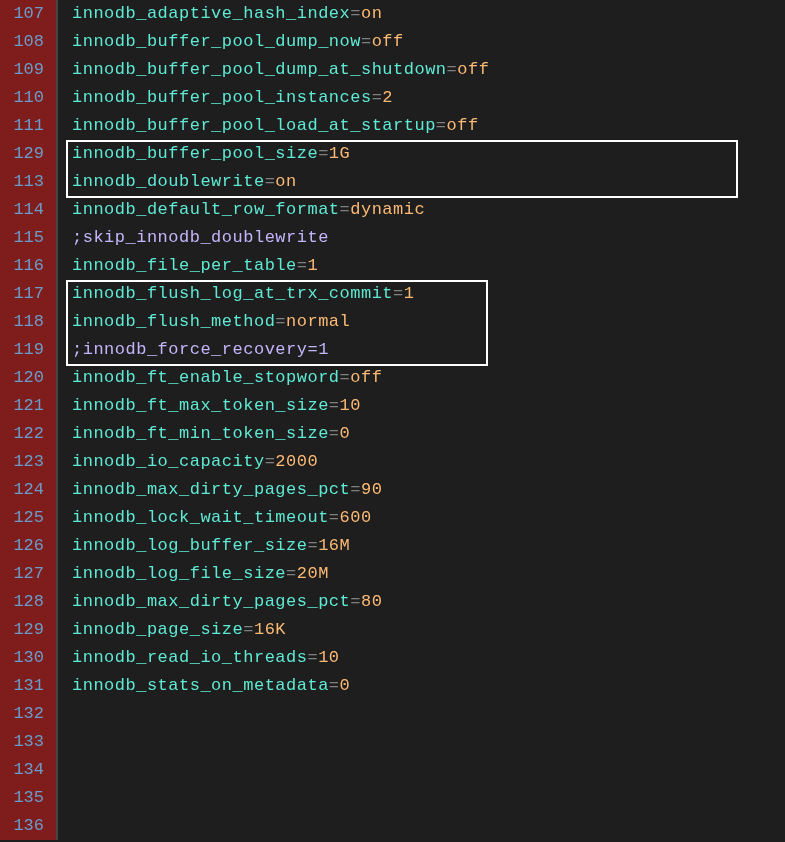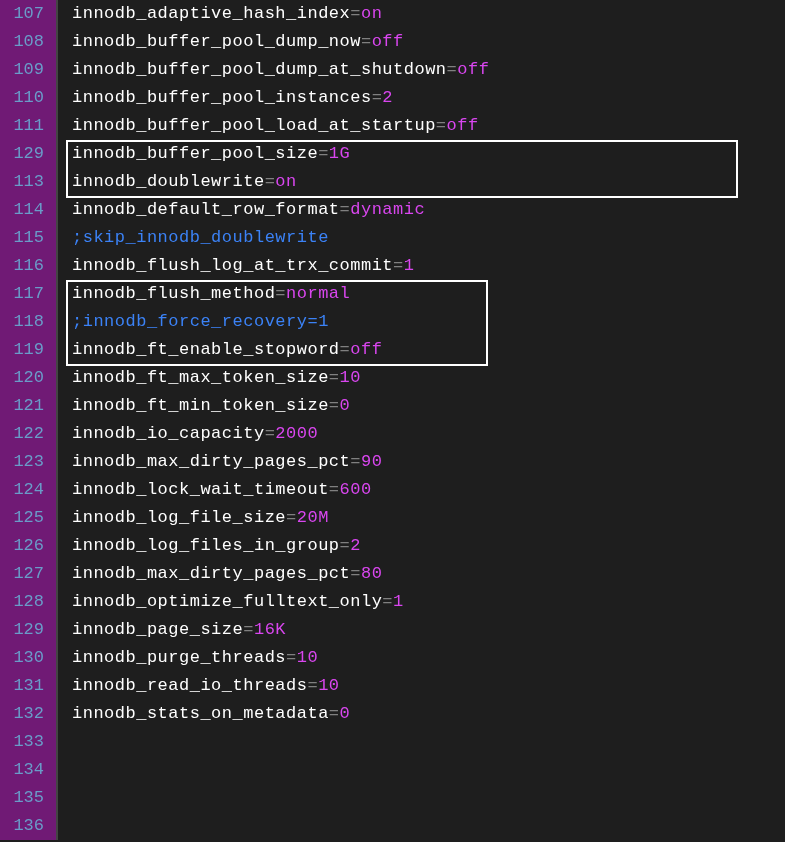--- a/index.html
+++ b/index.html
@@ -14,21 +14,21 @@
     line-height: 28px;
     width: 785px;
     height: 842px;
     overflow: hidden;
   }
   .editor {
     display: flex;
     width: 100%;
   }
   .gutter {
-    background: #701a75;
+    background: #7f1d1d;
     color: #858585;
     text-align: right;
     padding-right: 12px;
     width: 58px;
     flex-shrink: 0;
     user-select: none;
     border-right: 2px solid #444;
   }
   .gutter-line {
     color: #6a9cc9;
@@ -39,30 +39,30 @@
     padding-left: 14px;
     position: relative;
   }
   .line {
     white-space: pre;
     height: 28px;
     font-size: 17px;
     letter-spacing: 0.5px;
   }
   .key {
-    color: #ffffff;
+    color: #5eead4;
   }
   .eq {
     color: #808080;
   }
   .val {
-    color: #d946ef;
+    color: #fdba74;
   }
   .comment {
-    color: #3b82f6;
+    color: #c4b5fd;
     text-align: right;
   }
   .highlight-box {
     position: absolute;
     border: 2px solid #ffffff;
     pointer-events: none;
     z-index: 10;
   }
   .box1 {
     left: 8px;
@@ -118,31 +118,30 @@
     <div class="highlight-box box2"></div>
   <div class="line"><span class="key">innodb_adaptive_hash_index</span><span class="eq">=</span><span class="val">on</span></div>
       <div class="line"><span class="key">innodb_buffer_pool_dump_now</span><span class="eq">=</span><span class="val">off</span></div>
       <div class="line"><span class="key">innodb_buffer_pool_dump_at_shutdown</span><span class="eq">=</span><span class="val">off</span></div>
       <div class="line"><span class="key">innodb_buffer_pool_instances</span><span class="eq">=</span><span class="val">2</span></div>
       <div class="line"><span class="key">innodb_buffer_pool_load_at_startup</span><span class="eq">=</span><span class="val">off</span></div>
       <div class="line"><span class="key">innodb_buffer_pool_size</span><span class="eq">=</span><span class="val">1G</span></div>
       <div class="line"><span class="key">innodb_doublewrite</span><span class="eq">=</span><span class="val">on</span></div>
       <div class="line"><span class="key">innodb_default_row_format</span><span class="eq">=</span><span class="val">dynamic</span></div>
       <div class="line"><span class="comment">;skip_innodb_doublewrite</span></div>
+      <div class="line"><span class="key">innodb_file_per_table</span><span class="eq">=</span><span class="val">1</span></div>
       <div class="line"><span class="key">innodb_flush_log_at_trx_commit</span><span class="eq">=</span><span class="val">1</span></div>
       <div class="line"><span class="key">innodb_flush_method</span><span class="eq">=</span><span class="val">normal</span></div>
       <div class="line"><span class="comment">;innodb_force_recovery=1</span></div>
       <div class="line"><span class="key">innodb_ft_enable_stopword</span><span class="eq">=</span><span class="val">off</span></div>
       <div class="line"><span class="key">innodb_ft_max_token_size</span><span class="eq">=</span><span class="val">10</span></div>
       <div class="line"><span class="key">innodb_ft_min_token_size</span><span class="eq">=</span><span class="val">0</span></div>
       <div class="line"><span class="key">innodb_io_capacity</span><span class="eq">=</span><span class="val">2000</span></div>
       <div class="line"><span class="key">innodb_max_dirty_pages_pct</span><span class="eq">=</span><span class="val">90</span></div>
       <div class="line"><span class="key">innodb_lock_wait_timeout</span><span class="eq">=</span><span class="val">600</span></div>
+      <div class="line"><span class="key">innodb_log_buffer_size</span><span class="eq">=</span><span class="val">16M</span></div>
       <div class="line"><span class="key">innodb_log_file_size</span><span class="eq">=</span><span class="val">20M</span></div>
-      <div class="line"><span class="key">innodb_log_files_in_group</span><span class="eq">=</span><span class="val">2</span></div>
       <div class="line"><span class="key">innodb_max_dirty_pages_pct</span><span class="eq">=</span><span class="val">80</span></div>
-      <div class="line"><span class="key">innodb_optimize_fulltext_only</span><span class="eq">=</span><span class="val">1</span></div>
       <div class="line"><span class="key">innodb_page_size</span><span class="eq">=</span><span class="val">16K</span></div>
-      <div class="line"><span class="key">innodb_purge_threads</span><span class="eq">=</span><span class="val">10</span></div>
       <div class="line"><span class="key">innodb_read_io_threads</span><span class="eq">=</span><span class="val">10</span></div>
       <div class="line"><span class="key">innodb_stats_on_metadata</span><span class="eq">=</span><span class="val">0</span></div>
     </div>
 </div>
 
 </body></html>

